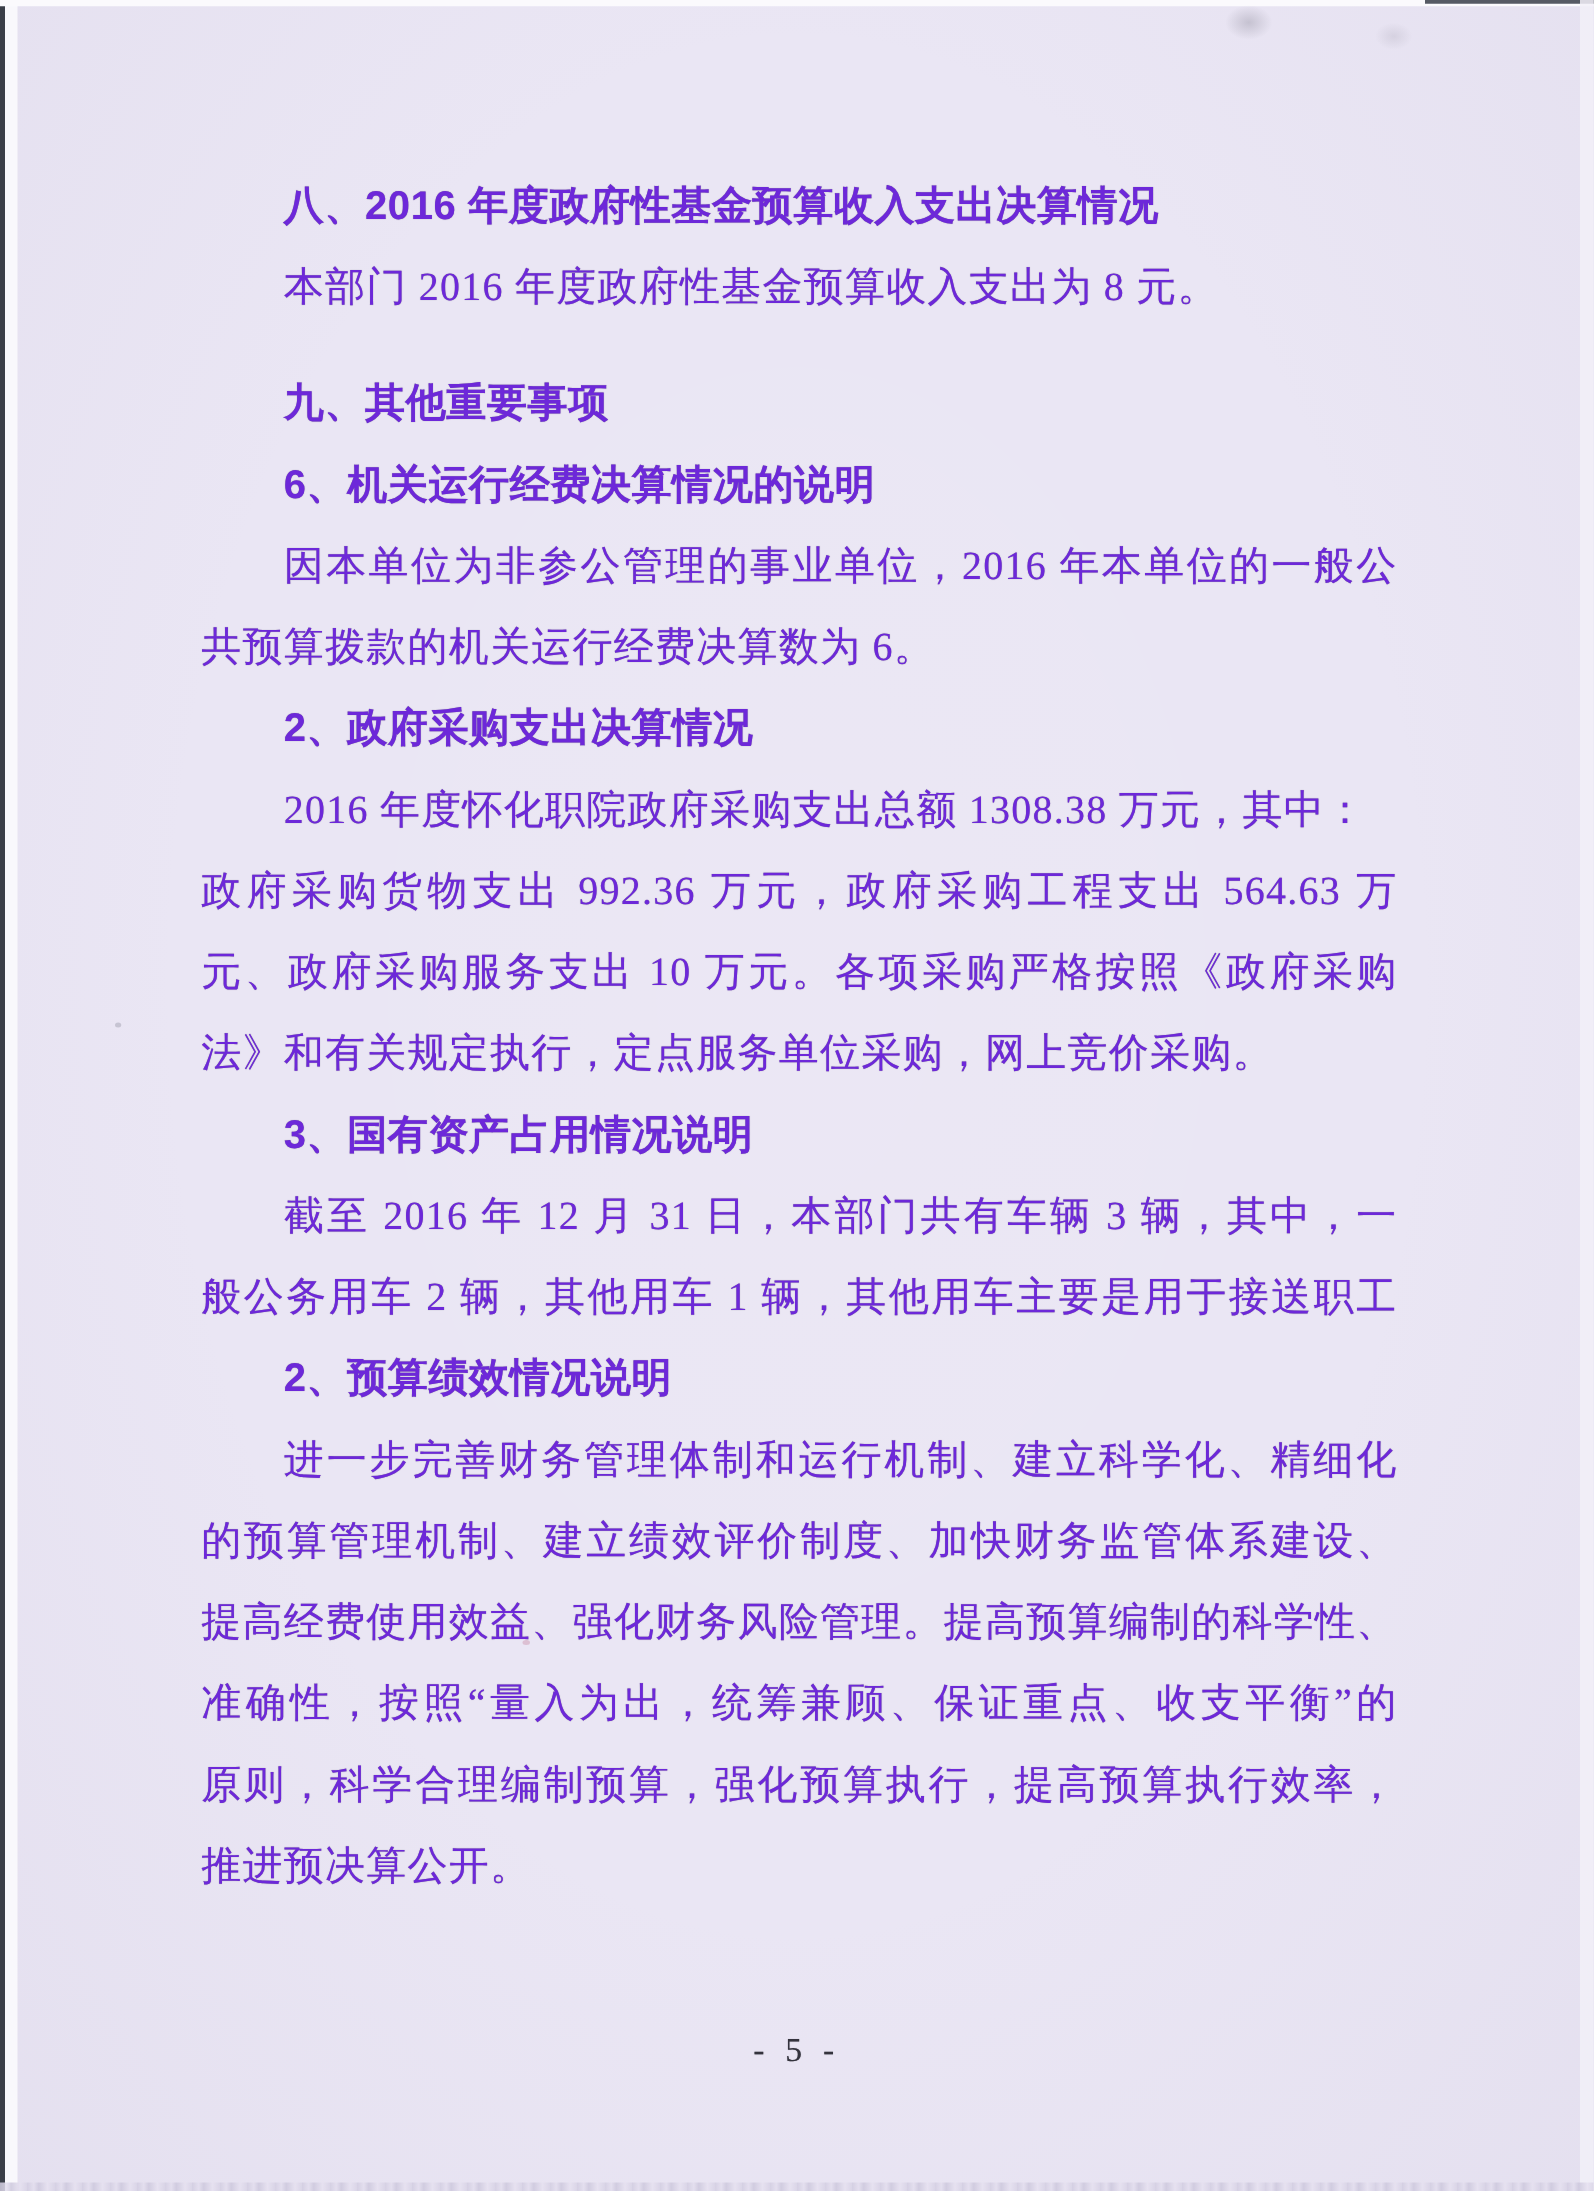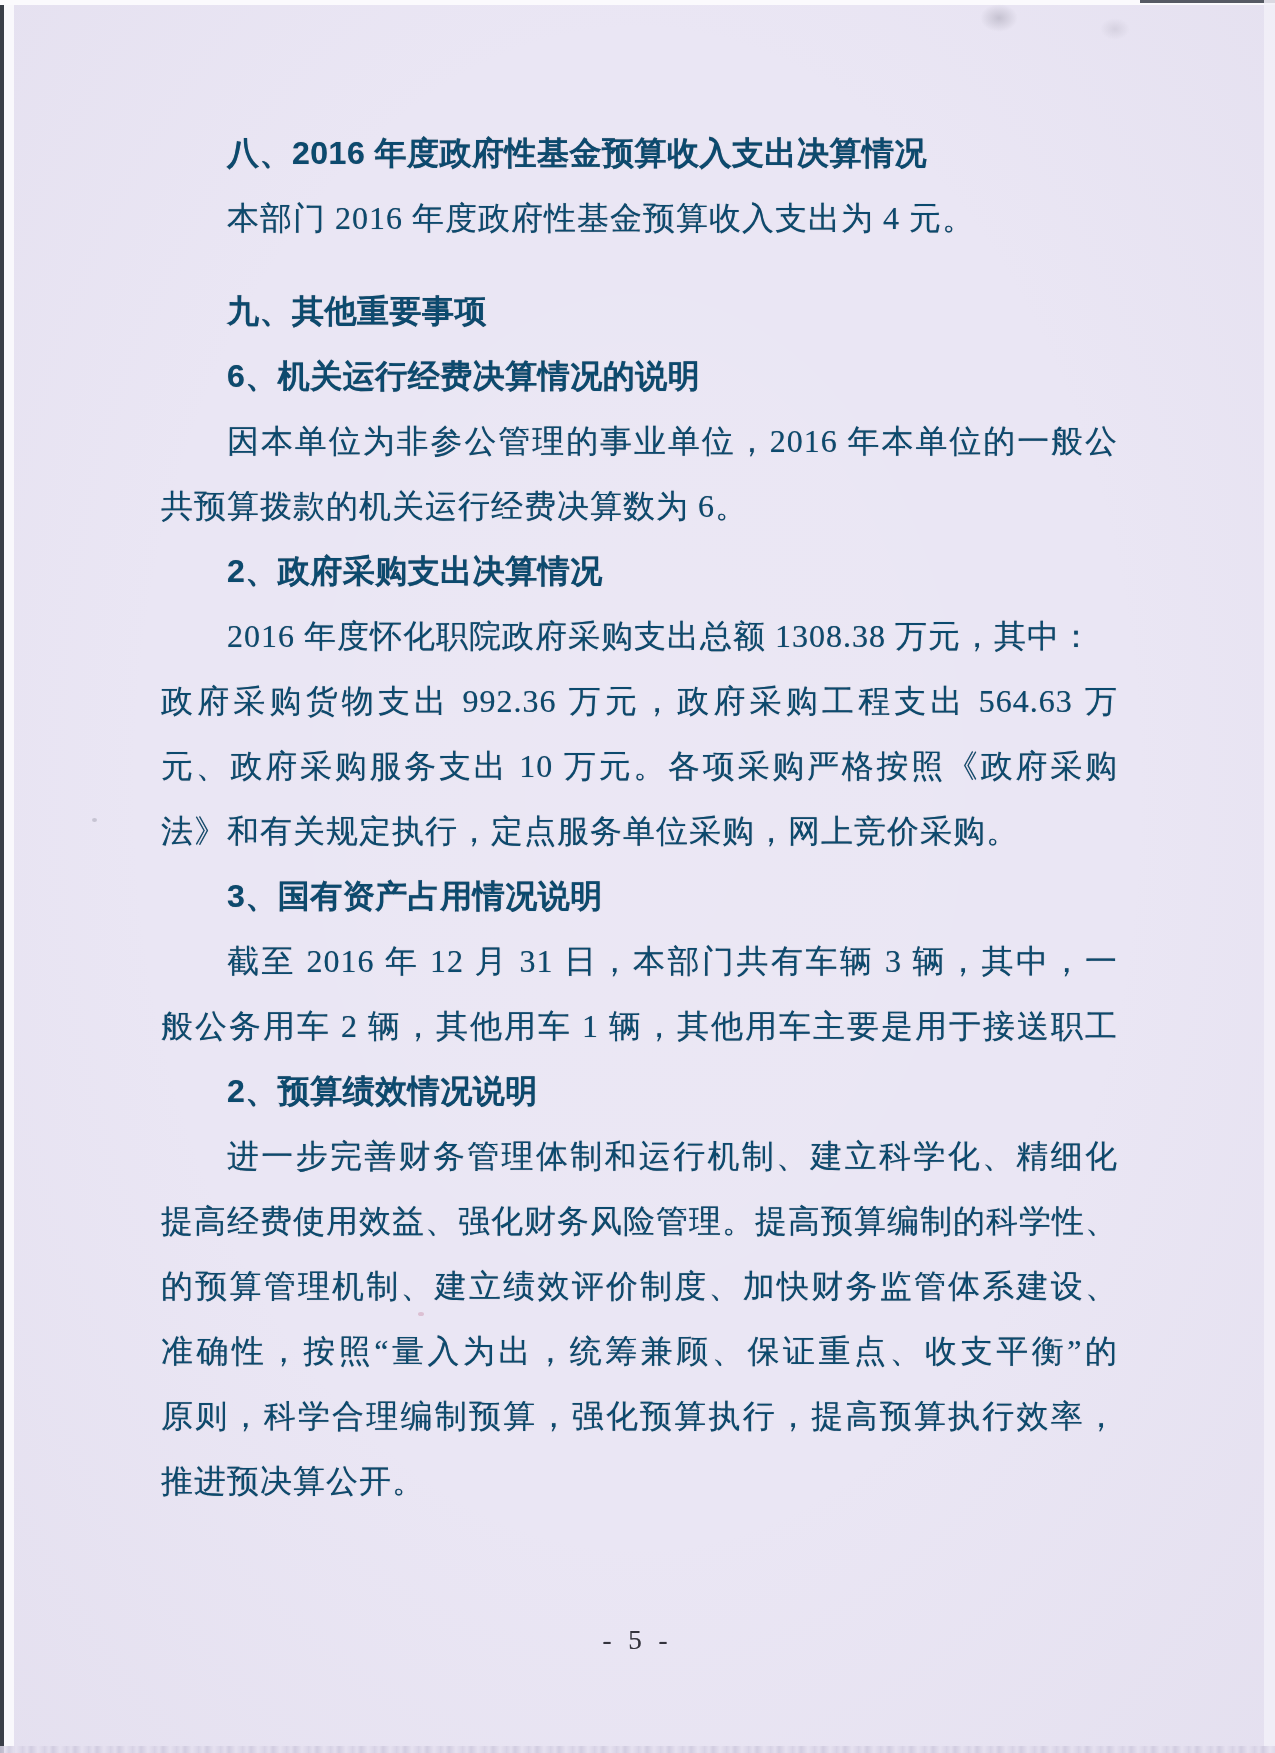--- a/index.html
+++ b/index.html
@@ -78,23 +78,23 @@
   .speck-2 {
     position: absolute; left: 92px; top: 818px;
     width: 5px; height: 4px; border-radius: 50%;
     background: rgba(120,118,135,0.30);
   }
 
   
   .page-content {
     position: absolute;
     left: 161px;
-    top: 121px;
+    top: 132px;
     width: 957px;
-    color: #0c4a6e;
+    color: #6d28d9;
   }
   .line {
     height: 65px;
     line-height: 65px;
     font-size: 32px;
     letter-spacing: 1px;
     overflow: hidden;
     text-shadow: 0 0 0.7px rgba(43,42,51,0.55);
   }
   .fill {
@@ -137,35 +137,35 @@
 <div class="edge-top-right-dark"></div>
 <div class="edge-right-light"></div>
 <div class="edge-bottom-speckle"></div>
 <div class="smudge-a"></div>
 <div class="smudge-b"></div>
 <div class="speck-1"></div>
 <div class="speck-2"></div>
 
 <div class="page-content">
   <div class="line heading">八、2016 年度政府性基金预算收入支出决算情况</div>
-  <div class="line indent">本部门 2016 年度政府性基金预算收入支出为 4 元。</div>
+  <div class="line indent">本部门 2016 年度政府性基金预算收入支出为 8 元。</div>
   <div class="line heading gap-before">九、其他重要事项</div>
   <div class="line heading">6、机关运行经费决算情况的说明</div>
   <div class="line indent fill">因本单位为非参公管理的事业单位，2016 年本单位的一般公</div>
   <div class="line">共预算拨款的机关运行经费决算数为 6。</div>
   <div class="line heading">2、政府采购支出决算情况</div>
   <div class="line indent">2016 年度怀化职院政府采购支出总额 1308.38 万元，其中：</div>
   <div class="line fill">政府采购货物支出 992.36 万元，政府采购工程支出 564.63 万</div>
   <div class="line fill">元、政府采购服务支出 10 万元。各项采购严格按照《政府采购</div>
   <div class="line">法》和有关规定执行，定点服务单位采购，网上竞价采购。</div>
   <div class="line heading">3、国有资产占用情况说明</div>
   <div class="line indent fill">截至 2016 年 12 月 31 日，本部门共有车辆 3 辆，其中，一</div>
   <div class="line fill">般公务用车 2 辆，其他用车 1 辆，其他用车主要是用于接送职工</div>
   <div class="line heading">2、预算绩效情况说明</div>
   <div class="line indent fill">进一步完善财务管理体制和运行机制、建立科学化、精细化</div>
+  <div class="line fill">的预算管理机制、建立绩效评价制度、加快财务监管体系建设、</div>
   <div class="line fill">提高经费使用效益、强化财务风险管理。提高预算编制的科学性、</div>
-  <div class="line fill">的预算管理机制、建立绩效评价制度、加快财务监管体系建设、</div>
   <div class="line fill">准确性，按照“量入为出，统筹兼顾、保证重点、收支平衡”的</div>
   <div class="line fill">原则，科学合理编制预算，强化预算执行，提高预算执行效率，</div>
   <div class="line">推进预决算公开。</div>
 </div>
 
 <div class="page-footer">- 5 -</div>
 
 </body></html>

